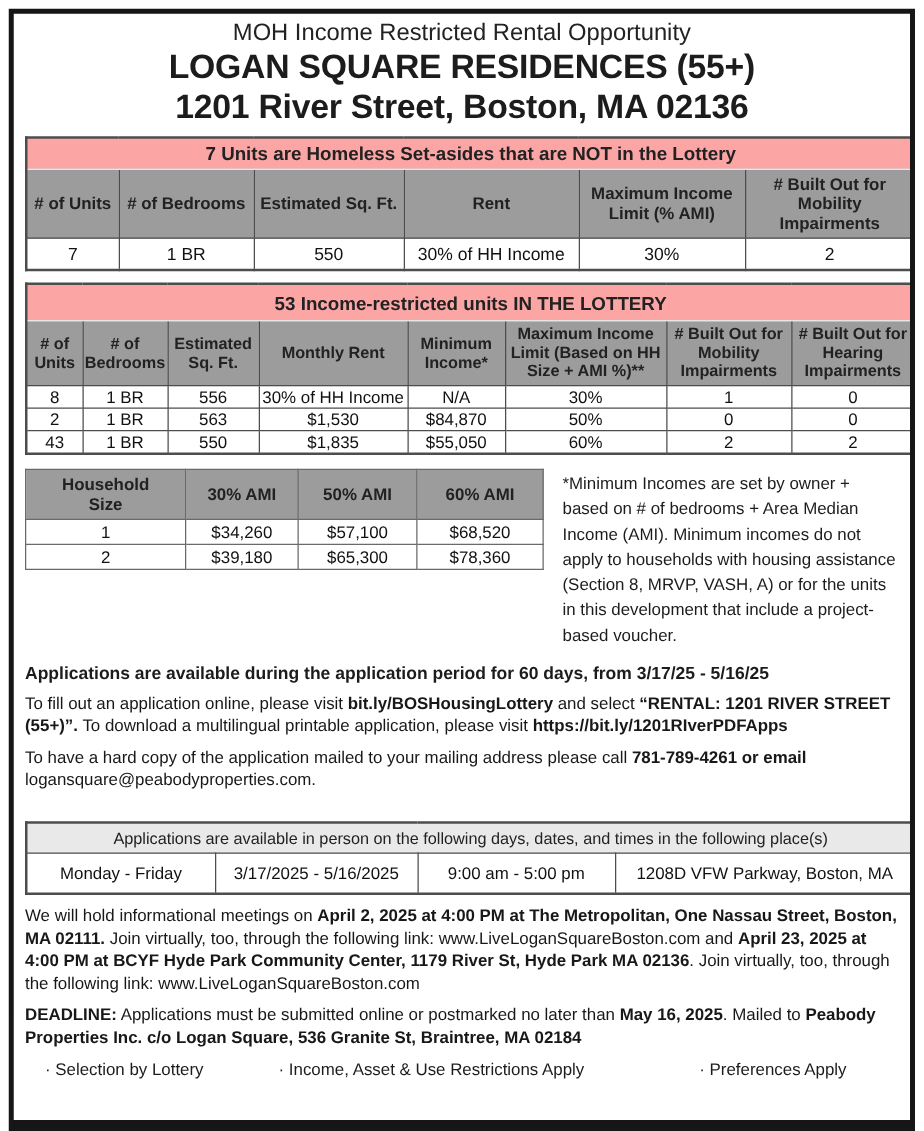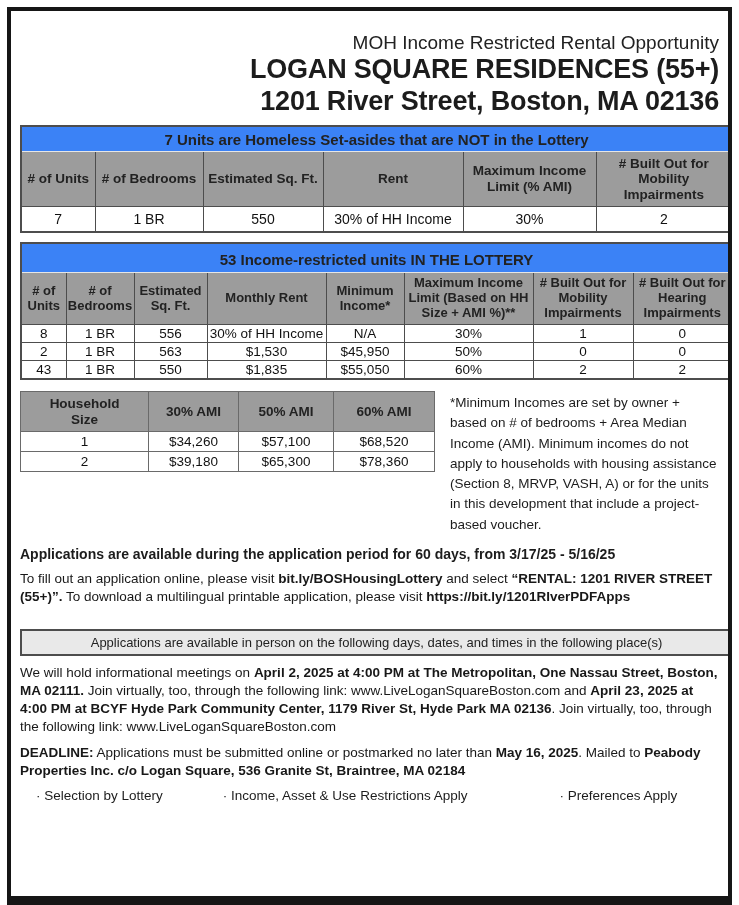--- a/index.html
+++ b/index.html
@@ -8,31 +8,31 @@
     width: 739px; height: 905px; position: relative;
     font-family: "Liberation Sans", "DejaVu Sans", sans-serif;
     color:#1c1c1c;
   }
   .frame {
     position:absolute; top:7px; left:7px; right:7px; bottom:0;
     border:4px solid #161616; border-bottom-width:9px;
     padding:3px 9px 0 9px; overflow:hidden; background:#fff;
   }
   
-  .hdr { text-align:right; margin-top:18px; }
+  .hdr { text-align:center; margin-top:2px; }
   .hdr .eyebrow { font-size:19px; font-weight:400; color:#222; }
   .hdr .title   { font-size:27px; font-weight:700; line-height:1.18; letter-spacing:-0.2px; }
   .hdr .addr    { font-size:27px; font-weight:700; line-height:1.18; letter-spacing:-0.2px; }
 
   
   table { border-collapse:collapse; width:100%; table-layout:fixed; }
   .gridtbl { border:2px solid #4d4d4d; }
   .gridtbl th, .gridtbl td { border:1px solid #4d4d4d; text-align:center; vertical-align:middle; }
   .ttl-row th {
-    background:#3b82f6; color:#222; font-size:15px; font-weight:700;
+    background:#fca5a5; color:#222; font-size:15px; font-weight:700;
     padding:4px 2px 3px; border-bottom:1px solid #e6e6e6;
   }
   .hd-row th { background:#9c9c9c; color:#222; font-weight:700; line-height:1.15; }
   .bd-row td { background:#fff; color:#111; }
 
   .tbl-homeless { margin-top:7px; }
   .tbl-homeless .hd-row th { font-size:13.5px; padding:4px 3px; }
   .tbl-homeless .bd-row td { font-size:14px; padding:4px 2px; }
 
   .tbl-lottery { margin-top:9px; }
@@ -150,21 +150,21 @@
       <td>N/A</td>
       <td>30%</td>
       <td>1</td>
       <td>0</td>
     </tr>
     <tr class="bd-row">
       <td>2</td>
       <td>1 BR</td>
       <td>563</td>
       <td>$1,530</td>
-      <td>$45,950</td>
+      <td>$84,870</td>
       <td>50%</td>
       <td>0</td>
       <td>0</td>
     </tr>
     <tr class="bd-row">
       <td>43</td>
       <td>1 BR</td>
       <td>550</td>
       <td>$1,835</td>
       <td>$55,050</td>
@@ -205,32 +205,39 @@
         </tr>
       </tbody>
         </table>
     </div>
     <div class="min-note">*Minimum Incomes are set by owner + based on # of bedrooms + Area Median Income (AMI). Minimum incomes do not apply to households with housing assistance (Section 8, MRVP, VASH, A) or for the units in this development that include a project-based voucher.</div>
   </div>
 
   <div class="lead-bold">Applications are available during the application period for 60 days, from 3/17/25 - 5/16/25</div>
 
   <p class="para"><span>To fill out an application online, please visit </span><span class="b">bit.ly/BOSHousingLottery</span><span> and select </span><span class="b">“RENTAL: 1201 RIVER STREET (55+)”.</span><span>  To download a multilingual printable application, please visit </span><span class="b">https://bit.ly/1201RIverPDFApps</span></p>
+  <p class="para"><span>To have a hard copy of the application mailed to your mailing address please call </span><span class="b">781-789-4261 or email</span><span> logansquare@peabodyproperties.com.</span></p>
 
   <table class="gridtbl tbl-inperson">
     <colgroup>
         <col style="width:151px">
         <col style="width:162px">
         <col style="width:158px">
         <col style="width:240px">
       </colgroup>
     <tbody>
         <tr class="banner-row">
       <th colspan="4">Applications are available in person on the following days, dates, and times in the following place(s)</th>
     </tr>
+    <tr class="bd-row">
+      <td>Monday - Friday</td>
+      <td>3/17/2025 - 5/16/2025</td>
+      <td>9:00 am -  5:00 pm</td>
+      <td>1208D VFW Parkway, Boston, MA</td>
+    </tr>
   </tbody>
     </table>
 
   <p class="para"><span>We will hold informational meetings on </span><span class="b">April 2, 2025 at 4:00 PM at The Metropolitan, One Nassau Street, Boston, MA 02111.</span><span> Join virtually, too, through the following link: </span><span>www.LiveLoganSquareBoston.com</span><span> and </span><span class="b">April 23, 2025 at 4:00 PM at BCYF Hyde Park Community Center, 1179 River St, Hyde Park MA 02136</span><span>. Join virtually, too, through the following link: </span><span>www.LiveLoganSquareBoston.com</span></p>
   <p class="para"><span class="b">DEADLINE:</span><span> Applications must be submitted online or postmarked no later than </span><span class="b">May 16, 2025</span><span>. Mailed to </span><span class="b">Peabody Properties Inc. c/o Logan Square, 536 Granite St, Braintree, MA 02184</span></p>
 
   <div class="bullets">
     <span class="bi">·  Selection by Lottery</span>
     <span class="bi">·  Income, Asset &amp; Use Restrictions Apply</span>
     <span class="bi">·  Preferences Apply</span>

